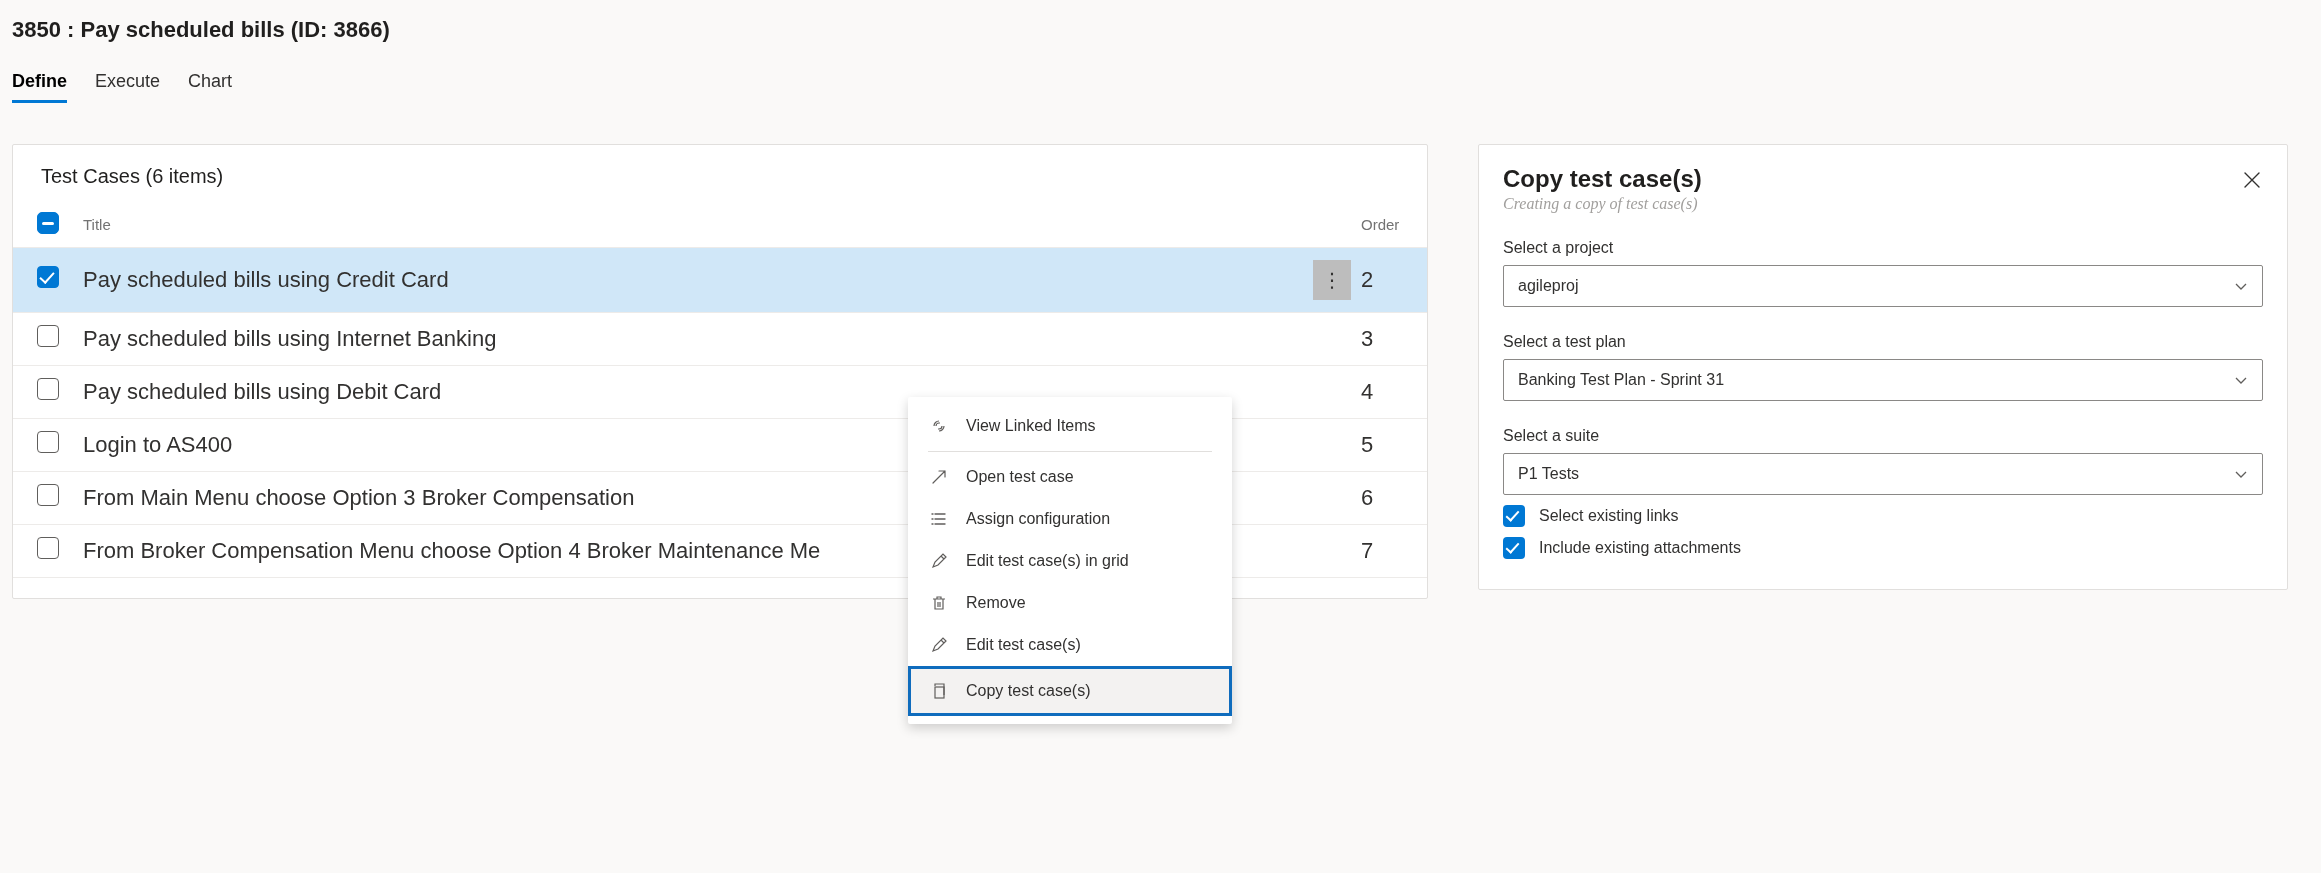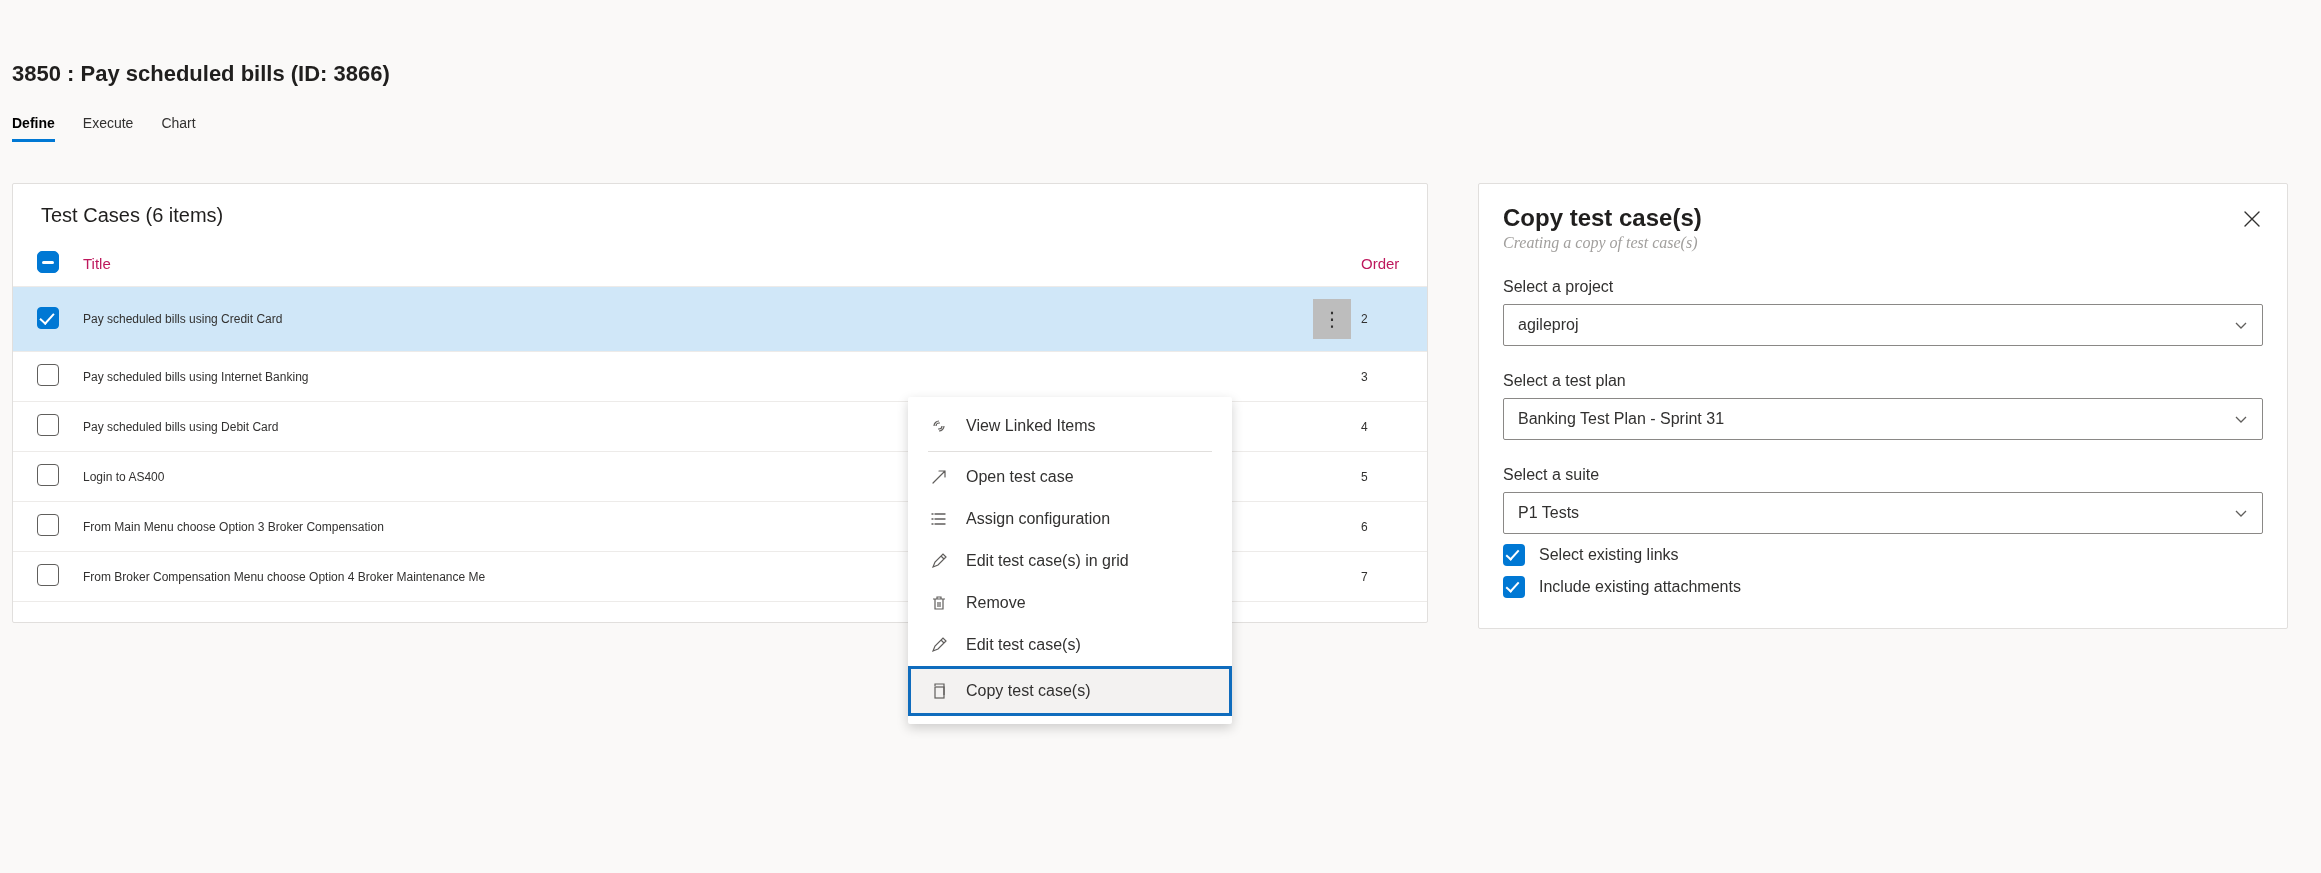--- a/index.html
+++ b/index.html
@@ -14,30 +14,29 @@
     background: #faf9f8;
     width: 2321px;
     height: 873px;
     overflow: hidden;
   }
   .page-title {
     font-size: 22px;
     font-weight: 700;
     padding: 17px 12px 0 12px;
     color: #201f1e;
-    margin-top: 44px;
   }
   .tabs {
     display: flex;
     gap: 28px;
     padding: 28px 12px 0 12px;
     border-bottom: 1px solid transparent;
   }
   .tab {
-    font-size: 14px;
+    font-size: 18px;
     color: #323130;
     padding-bottom: 8px;
     cursor: pointer;
     border-bottom: 3px solid transparent;
   }
   .tab.active {
     font-weight: 600;
     color: #000;
     border-bottom: 3px solid #0078d4;
   }
@@ -61,26 +60,26 @@
     font-weight: 400;
     padding: 20px 28px 14px 28px;
     color: #201f1e;
   }
   .table {
     width: 100%;
     border-collapse: collapse;
   }
   .th-row td {
     font-size: 15px;
-    color: #be185d;
+    color: #737373;
     padding: 10px 4px;
     border-bottom: 1px solid #edebe9;
   }
   .tbody-row td {
-    font-size: 12px;
+    font-size: 22px;
     padding: 12px 4px;
     border-bottom: 1px solid #edebe9;
     vertical-align: middle;
   }
   .tbody-row.selected {
     background: #d0e7f8;
   }
   .col-check {
     width: 70px;
     text-align: center;

